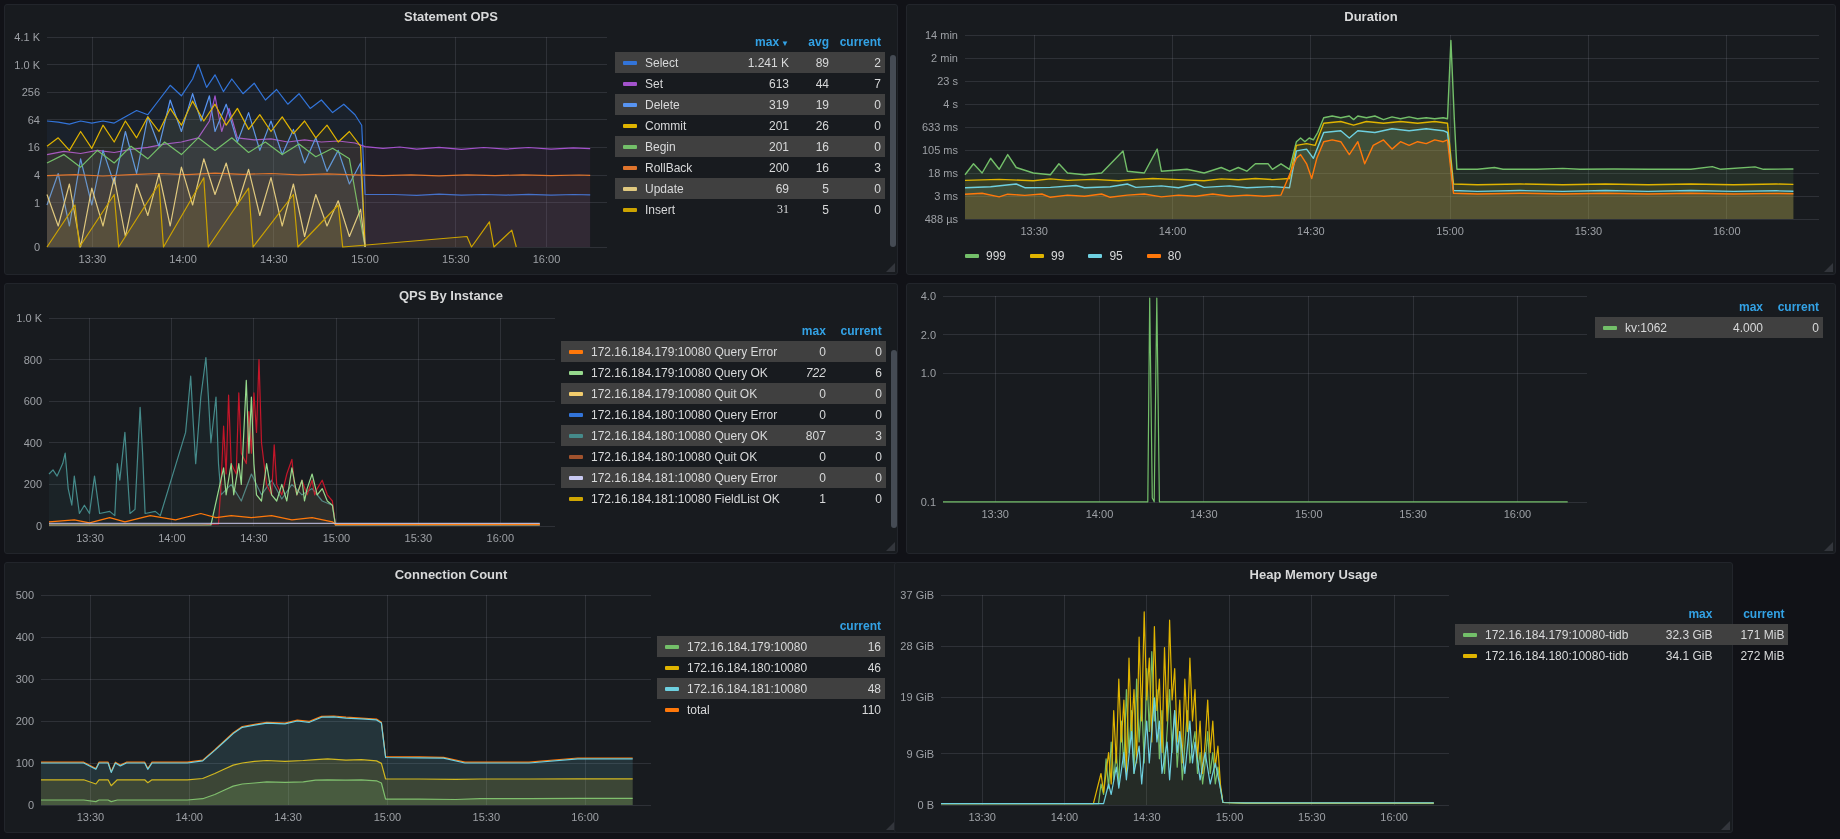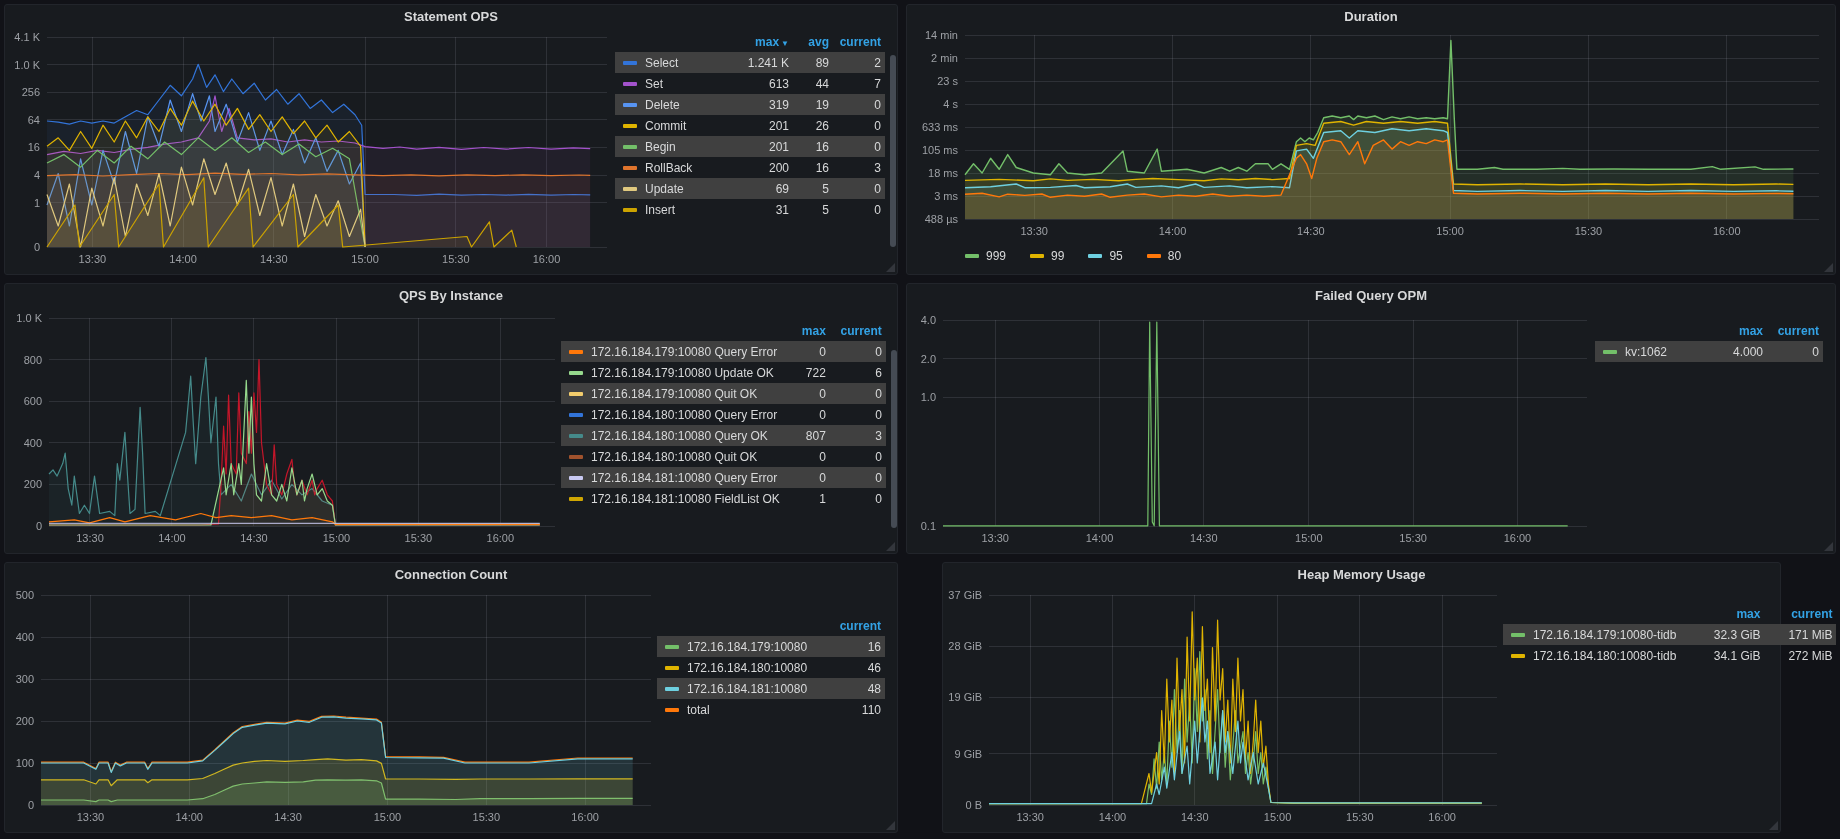--- a/index.html
+++ b/index.html
@@ -148,21 +148,21 @@
             </span>
             <span class="lg-val" style="width: 62px;">69</span>
             <span class="lg-val" style="width: 40px;">5</span>
             <span class="lg-val" style="width: 52px;">0</span>
           </div>
           <div class="lg-row">
             <span class="lg-label">
               <span class="swatch" style="background: rgb(204, 163, 0);"></span>
               <span>Insert</span>
             </span>
-            <span class="lg-val" style="width: 62px;">31</span>
+            <span class="lg-val" style="width: 62px; font-family: Liberation Serif, serif;">31</span>
             <span class="lg-val" style="width: 40px;">5</span>
             <span class="lg-val" style="width: 52px;">0</span>
           </div>
         </div>
     </div>
     <div class="resize"></div>
   </div>
 
   <div class="panel" style="left:906px;top:4px;width:930px;height:271px">
     <div class="panel-title">Duration</div>
@@ -277,23 +277,23 @@
             <span class="lg-label">
               <span class="swatch" style="background: rgb(255, 120, 10);"></span>
               <span>172.16.184.179:10080 Query Error</span>
             </span>
             <span class="lg-val" style="width: 46px;">0</span>
             <span class="lg-val" style="width: 56px;">0</span>
           </div>
           <div class="lg-row">
             <span class="lg-label">
               <span class="swatch" style="background: rgb(150, 217, 141);"></span>
-              <span>172.16.184.179:10080 Update OK</span>
-            </span>
-            <span class="lg-val" style="width: 46px;">722</span>
+              <span>172.16.184.179:10080 Query OK</span>
+            </span>
+            <span class="lg-val" style="width: 46px; font-style: italic;">722</span>
             <span class="lg-val" style="width: 56px;">6</span>
           </div>
           <div class="lg-row stripe">
             <span class="lg-label">
               <span class="swatch" style="background: rgb(242, 204, 108);"></span>
               <span>172.16.184.179:10080 Quit OK</span>
             </span>
             <span class="lg-val" style="width: 46px;">0</span>
             <span class="lg-val" style="width: 56px;">0</span>
           </div>
@@ -336,21 +336,20 @@
             </span>
             <span class="lg-val" style="width: 46px;">1</span>
             <span class="lg-val" style="width: 56px;">0</span>
           </div>
         </div>
     </div>
     <div class="resize"></div>
   </div>
 
   <div class="panel" style="left:906px;top:283px;width:930px;height:271px">
-    <div class="panel-title">Failed Query OPM</div>
     <div class="panel-body">
       <svg class="chart" width="688" height="244">
           <line x1="36" x2="680" y1="12" y2="12" class="grid"></line>
           <text x="29" y="16" class="tick" text-anchor="end">4.0</text>
           <line x1="36" x2="680" y1="50.72799999999999" y2="50.72799999999999" class="grid"></line>
           <text x="29" y="54.72799999999999" class="tick" text-anchor="end">2.0</text>
           <line x1="36" x2="680" y1="89.456" y2="89.456" class="grid"></line>
           <text x="29" y="93.456" class="tick" text-anchor="end">1.0</text>
           <line x1="36" x2="680" y1="218" y2="218" class="grid"></line>
           <text x="29" y="222" class="tick" text-anchor="end">0.1</text>
@@ -454,21 +453,21 @@
               <span class="swatch" style="background: rgb(255, 120, 10);"></span>
               <span>total</span>
             </span>
             <span class="lg-val" style="width: 56px;">110</span>
           </div>
         </div>
     </div>
     <div class="resize"></div>
   </div>
 
-  <div class="panel" style="left:942px;top:562px;width:839px;height:271px">
+  <div class="panel" style="left:894px;top:562px;width:839px;height:271px">
     <div class="panel-title">Heap Memory Usage</div>
     <div class="panel-body">
       <svg class="chart" width="560" height="244">
           <line x1="46" x2="554" y1="8" y2="8" class="grid"></line>
           <text x="39" y="12" class="tick" text-anchor="end">37 GiB</text>
           <line x1="46" x2="554" y1="59.03" y2="59.03" class="grid"></line>
           <text x="39" y="63.03" class="tick" text-anchor="end">28 GiB</text>
           <line x1="46" x2="554" y1="110.06" y2="110.06" class="grid"></line>
           <text x="39" y="114.06" class="tick" text-anchor="end">19 GiB</text>
           <line x1="46" x2="554" y1="166.97" y2="166.97" class="grid"></line>

